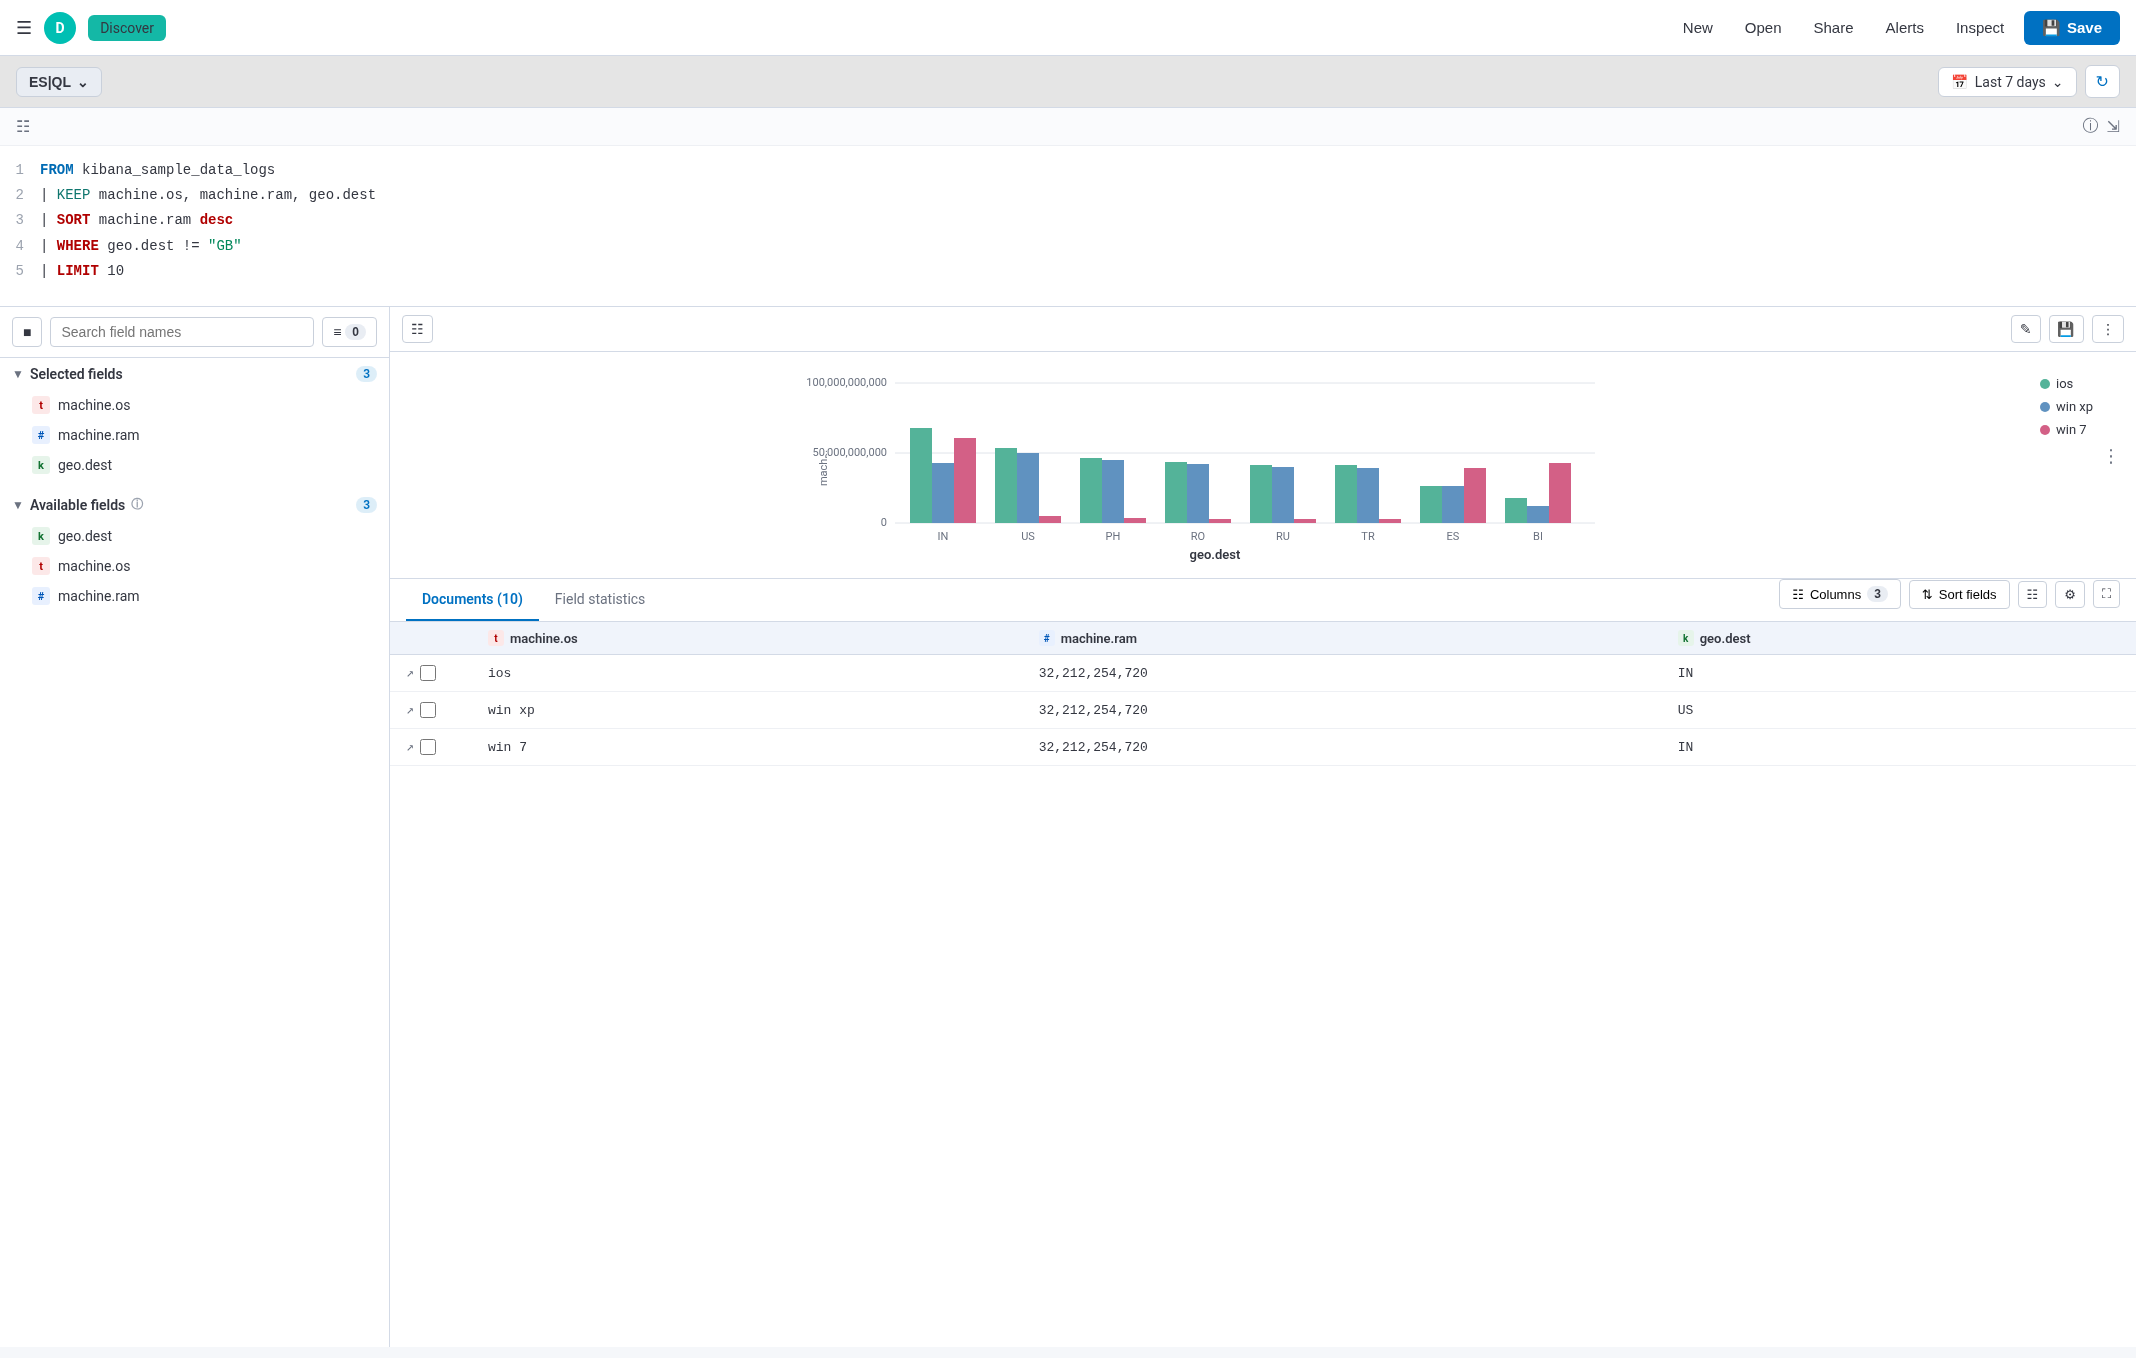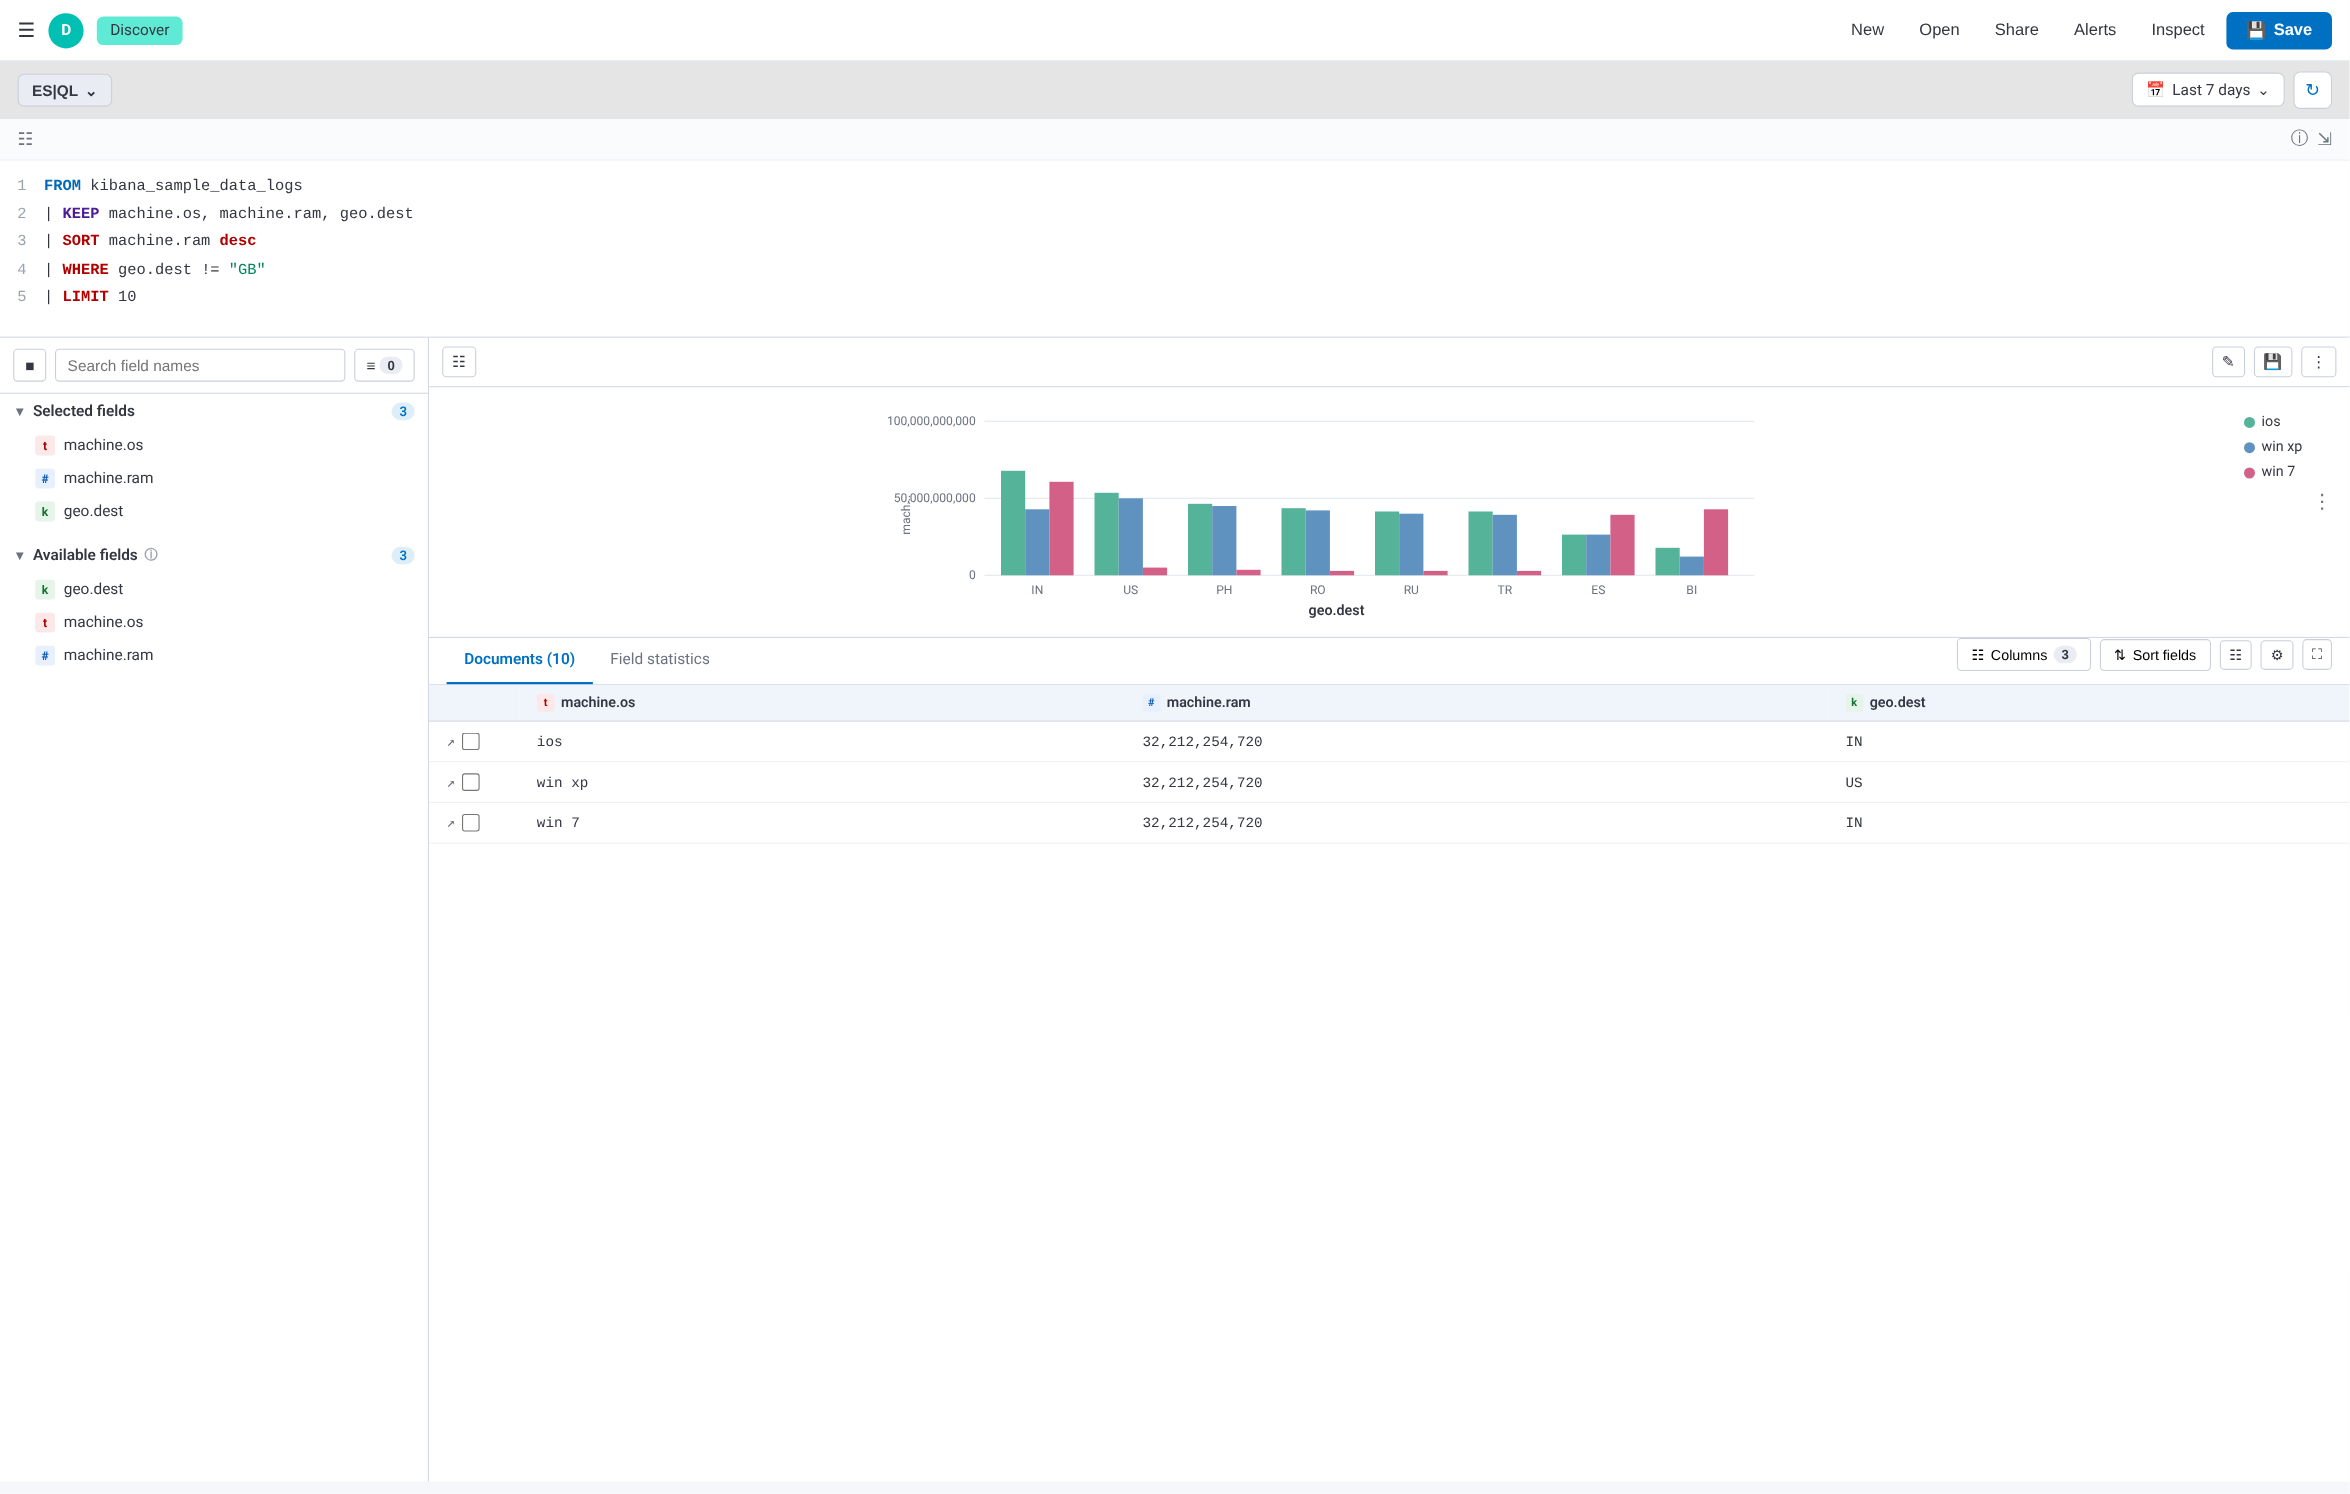--- a/index.html
+++ b/index.html
@@ -11,21 +11,21 @@
       background: #fff; border-bottom: 1px solid #d3dae6; padding: 0 16px; height: 56px;
     }
     .top-nav-left { display: flex; align-items: center; gap: 12px; }
     .hamburger { cursor: pointer; font-size: 18px; color: #343741; }
     .avatar-btn {
       width: 32px; height: 32px; border-radius: 50%; background: #00bfb3;
       display: flex; align-items: center; justify-content: center;
       color: #fff; font-weight: bold; font-size: 14px; cursor: pointer;
     }
     .app-label {
-      background: #5eead4; border-radius: 6px; padding: 5px 12px;
+      background: #14b8a6; border-radius: 6px; padding: 5px 12px;
       font-size: 14px; color: #343741; cursor: pointer;
     }
     .top-nav-right { display: flex; align-items: center; gap: 8px; }
     .nav-btn {
       background: none; border: none; cursor: pointer; padding: 6px 12px;
       font-size: 15px; color: #343741; border-radius: 4px;
     }
     .save-btn {
       background: #0071c2; color: #fff; border: none; border-radius: 6px;
       padding: 8px 18px; font-size: 15px; font-weight: 600; cursor: pointer;
@@ -67,21 +67,21 @@
     .editor-toolbar-right { display: flex; align-items: center; gap: 8px; }
     .toolbar-icon { color: #6b7280; cursor: pointer; font-size: 16px; }
     .code-area {
       padding: 12px 16px 12px 0; font-family: 'Courier New', monospace; font-size: 14px;
       line-height: 1.8; min-height: 160px; position: relative;
     }
     .code-line { display: flex; align-items: flex-start; gap: 0; }
     .line-num { color: #9ca3af; width: 40px; text-align: right; padding-right: 16px; user-select: none; flex-shrink: 0; }
     .code-content { flex: 1; }
     .kw-from { color: #006bb4; font-weight: bold; }
-    .kw-keep { color: #4c1d95; font-weight: bold; }
+    .kw-keep { color: #0f766e; font-weight: normal; }
     .kw-sort { color: #b00000; font-weight: bold; }
     .kw-where { color: #b00000; font-weight: bold; }
     .kw-limit { color: #b00000; font-weight: bold; }
     .kw-desc { color: #b00000; font-weight: bold; }
     .kw-str { color: #00875a; }
     .pipe { color: #343741; }
 
     .editor-status {
       display: flex; align-items: center; justify-content: space-between;
       padding: 6px 16px; background: #f0f4fb; border-top: 1px solid #d3dae6;

